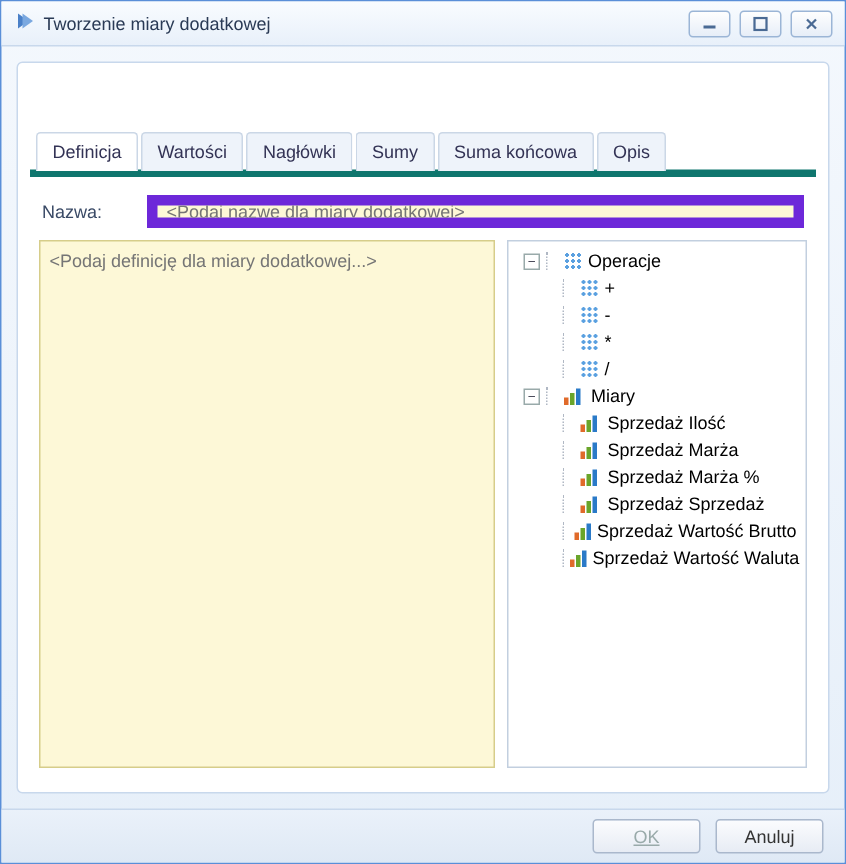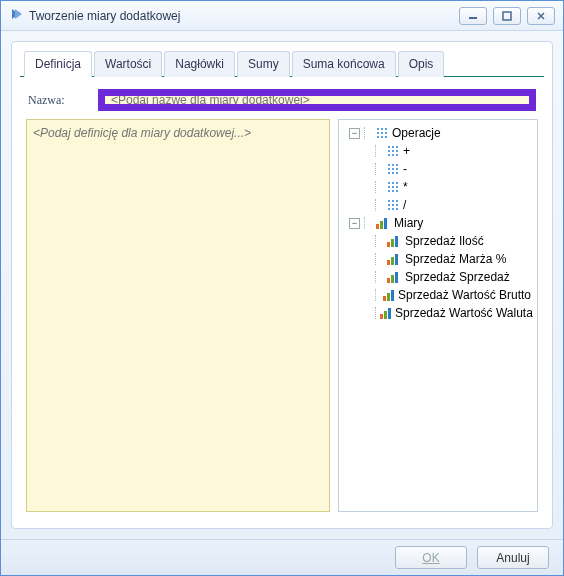--- a/index.html
+++ b/index.html
@@ -22,38 +22,38 @@
     width: 28px; height: 18px; border: 1px solid #9bb5d6;
     border-radius: 3px; background: linear-gradient(#fefefe,#e7eef8);
     display: flex; align-items: center; justify-content: center;
     color: #4a6a94; font-size: 11px;
   }
   .content {
     flex: 1; margin: 10px; background: #fff;
     border: 1px solid #c8d8ec; border-radius: 4px;
     padding: 8px 8px 10px 8px; display: flex; flex-direction: column;
   }
-  .tabs { display: flex; border-bottom: 1px solid #0f766e; padding-left: 4px; }
+  .tabs { display: flex; border-bottom: 5px solid #0f766e; padding-left: 4px; margin-top: 37px; }
   .tab {
     padding: 5px 10px; border: 1px solid #cbd7e6;
     border-bottom: none; margin-right: 2px; background: #eef3fa;
     border-radius: 3px 3px 0 0; color: #335; position: relative; top: 1px;
   }
   .tab.active { background: #fff; border-bottom: 1px solid #fff; }
   .tab-body { flex: 1; padding: 12px 6px 6px 6px; display: flex; flex-direction: column; }
   .name-row { display: flex; align-items: center; gap: 10px; margin-bottom: 8px; padding: 0 2px; }
-  .name-label { color: #3a4a66; width: 60px; font-family: Liberation Serif, serif; }
+  .name-label { color: #3a4a66; width: 60px; }
   .name-input {
     flex: 1; height: 22px; border: 7px solid #6d28d9;
     background: #fdf8d7; padding: 2px 6px; color: #c2410c;
   }
   .split { flex: 1; display: flex; gap: 8px; }
   .def-area {
     flex: 1; border: 1px solid #d6cd8a; background: #fdf8d7;
-    padding: 6px; color: #444; resize: none; font-style: italic;
+    padding: 6px; color: #444; resize: none;
   }
   .tree-pane {
     width: 200px; border: 1px solid #c2cfdf; background: #fff;
     overflow: auto; padding: 4px 2px; line-height: 1.5;
     font-family: Tahoma, sans-serif;
   }
   .tree-node { display: flex; align-items: center; gap: 4px; padding: 0 4px; white-space: nowrap; }
   .indent1 { padding-left: 8px; }
   .indent2 { padding-left: 34px; }
   .toggle {
@@ -184,20 +184,29 @@
               </span>
               <span>Sprzedaż Ilość</span>
             </div>
           <div class="tree-node indent2">
               <span class="dotted-v"></span>
               <span class="bars">
                 <span class="b1"></span>
                 <span class="b2"></span>
                 <span class="b3"></span>
               </span>
+              <span>Sprzedaż Marża</span>
+            </div>
+          <div class="tree-node indent2">
+              <span class="dotted-v"></span>
+              <span class="bars">
+                <span class="b1"></span>
+                <span class="b2"></span>
+                <span class="b3"></span>
+              </span>
               <span>Sprzedaż Marża %</span>
             </div>
           <div class="tree-node indent2">
               <span class="dotted-v"></span>
               <span class="bars">
                 <span class="b1"></span>
                 <span class="b2"></span>
                 <span class="b3"></span>
               </span>
               <span>Sprzedaż Sprzedaż</span>

